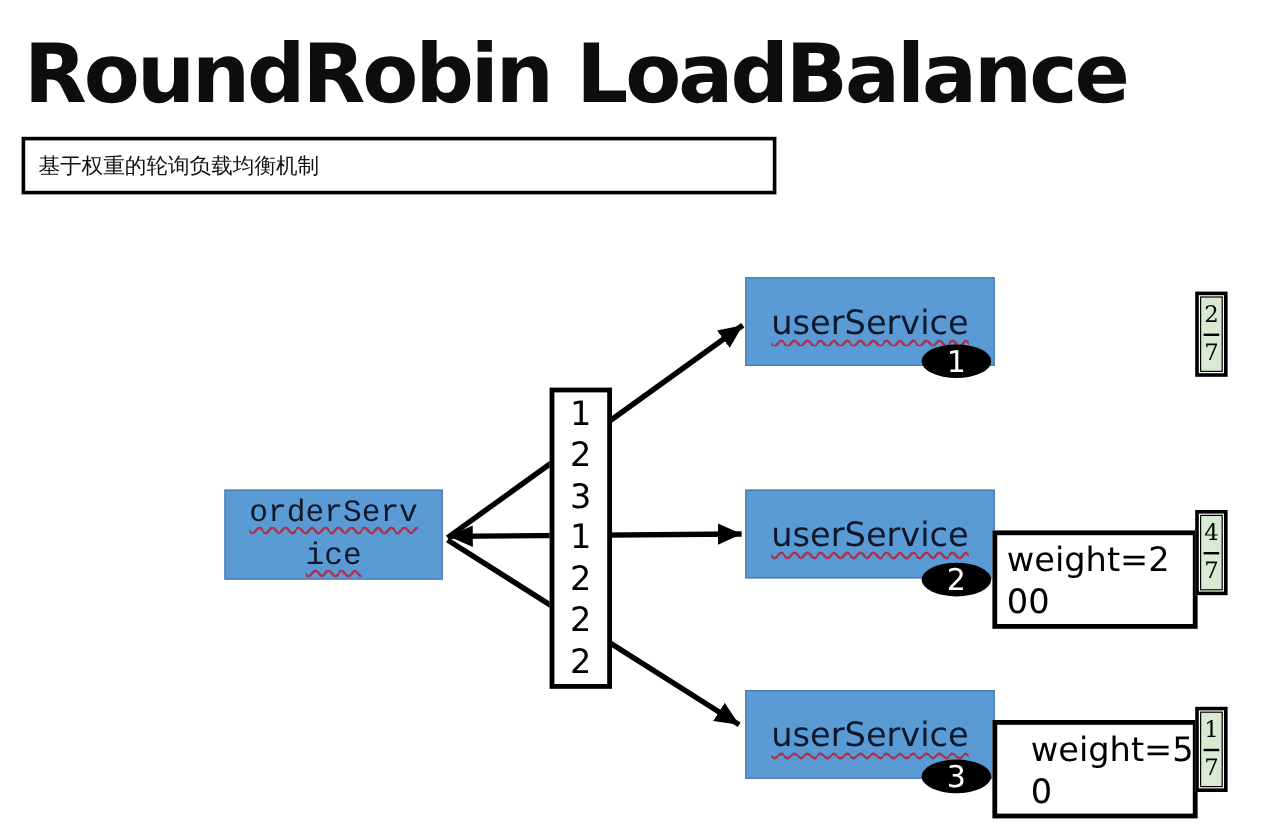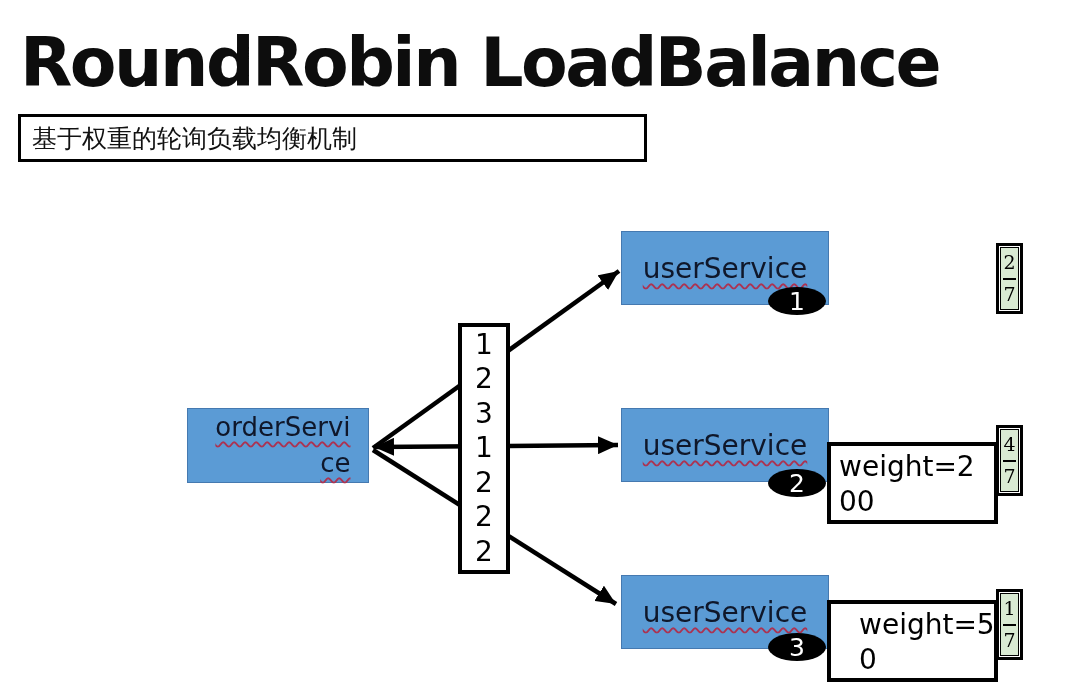--- a/index.html
+++ b/index.html
@@ -20,35 +20,35 @@
     font-size:68px;font-weight:bold;letter-spacing:-2.5px;color:#0d0d0d;
     white-space:nowrap;line-height:1.0;
   }
   .subtitle-box{
     position:absolute;left:18px;top:91px;width:629px;height:48px;
     border:3px solid var(--ink);background:#ffffff;
     display:flex;align-items:center;
   }
   .subtitle-box .txt{
     font-family:"Liberation Serif","DejaVu Serif",serif;
-    font-size:25px;color:#111;padding-left:11px;white-space:nowrap;
+    font-size:18px;color:#111;padding-left:11px;white-space:nowrap;
   }
   svg.connectors{position:absolute;left:0;top:0;z-index:1;}
   .node{
     position:absolute;background:var(--blue);border:1px solid var(--blue-border);
     display:flex;align-items:center;justify-content:center;z-index:2;
     color:#0f172a;
   }
   .node .lbl{
     text-decoration:underline;text-decoration-style:wavy;
     text-decoration-color:var(--squiggle);text-decoration-thickness:1.5px;
     text-underline-offset:5px;
   }
   .order-service{left:187px;top:385px;width:182px;height:75px;font-size:26px;line-height:1.38;}
-  .order-service .lbl{width:145px;word-break:break-all;text-align:right;}
+  .order-service .lbl{width:145px;word-break:break-all;text-align:center;font-family:Liberation Mono, monospace;}
   .user-service{left:621px;width:208px;height:74px;font-size:28px;}
   .us-1{top:208px;} .us-2{top:385px;} .us-3{top:552px;}
   .numbers-box{
     position:absolute;left:458px;top:300px;width:52px;height:251px;
     background:#ffffff;border:4px solid var(--ink);z-index:2;
     display:flex;flex-direction:column;align-items:center;justify-content:center;
     font-size:28px;line-height:34.5px;color:#000;
   }
   .weight-box{
     position:absolute;left:827px;width:171px;height:82px;

